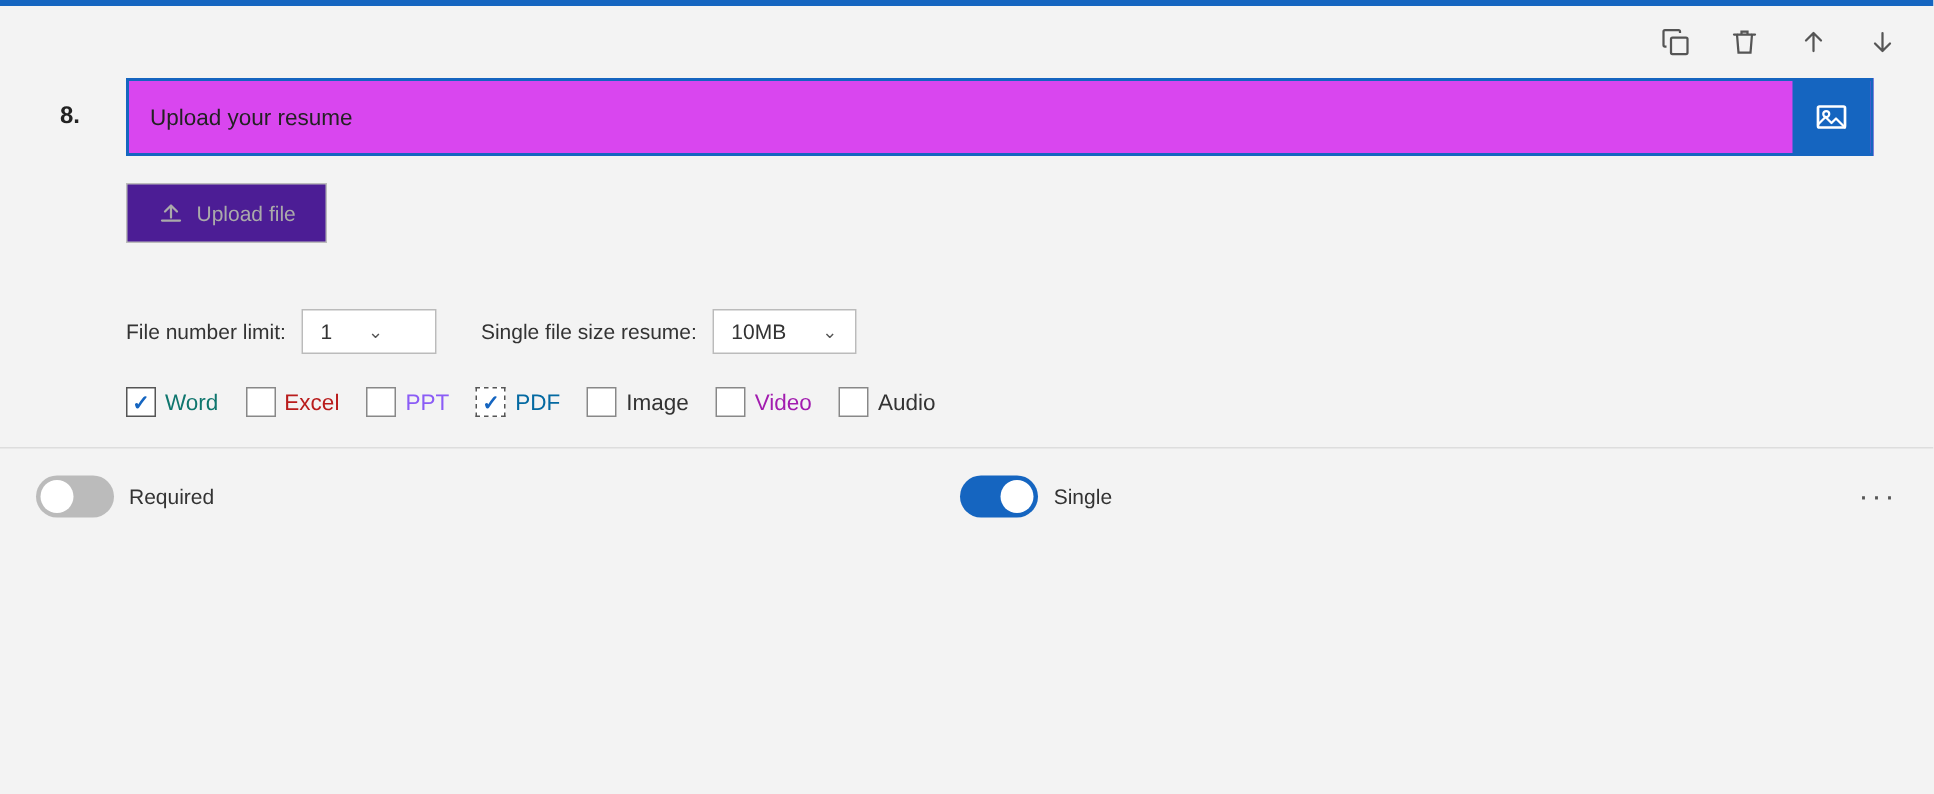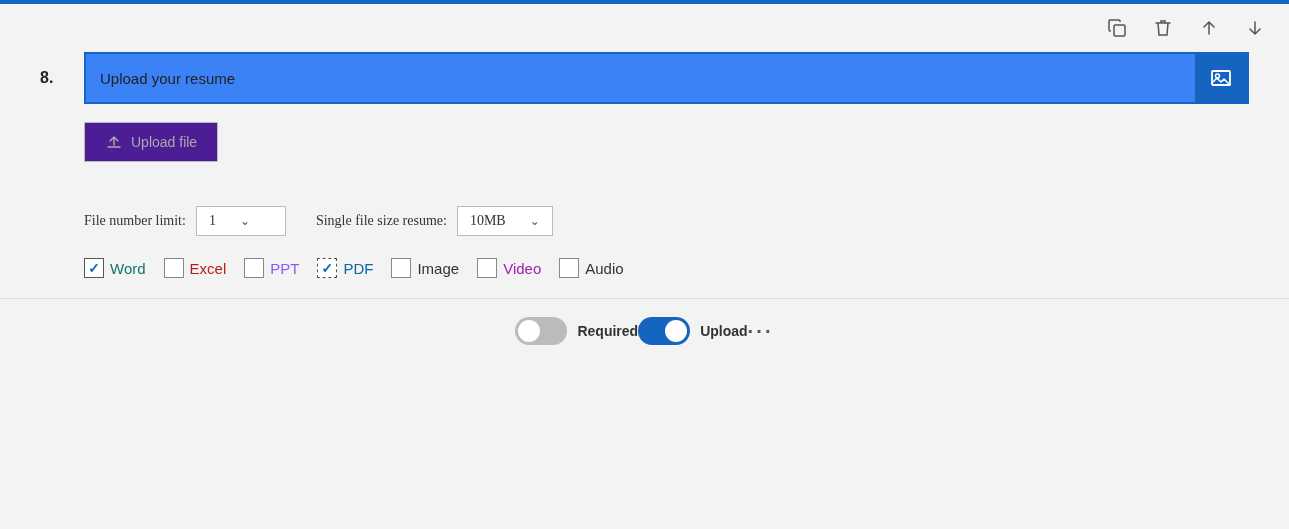--- a/index.html
+++ b/index.html
@@ -54,21 +54,21 @@
       color: #222;
       font-weight: 600;
       min-width: 28px;
     }
 
     .question-input-wrapper {
       flex: 1;
       display: flex;
       align-items: center;
       border: 2px solid #1565c0;
-      background: #3b82f6;
+      background: #d946ef;
     }
 
     .question-input {
       flex: 1;
       border: none;
       outline: none;
       padding: 12px 14px;
       font-size: 15px;
       color: #222;
       background: transparent;
@@ -106,21 +106,20 @@
       display: flex;
       align-items: center;
       gap: 30px;
       margin-bottom: 22px;
     }
 
     .limit-group {
       display: flex;
       align-items: center;
       gap: 10px;
-      font-family: Liberation Serif, serif;
     }
 
     .limit-label {
       font-size: 14px;
       color: #333;
     }
 
     .dropdown-select {
       display: flex;
       align-items: center;
@@ -191,24 +190,24 @@
     }
 
     .divider {
       border: none;
       border-top: 1px solid #ddd;
       margin: 16px 0;
     }
 
     .footer {
       display: flex;
-      justify-content: center;
+      justify-content: space-between;
       align-items: center;
       padding: 10px 24px;
-      font-weight: bold;
+      gap: 20px;
     }
 
     .toggle-group {
       display: flex;
       align-items: center;
       gap: 10px;
     }
 
     .toggle-label {
       font-size: 14px;
@@ -373,16 +372,16 @@
   <div class="toggle-group">
     <div class="toggle off">
       <div class="toggle-thumb"></div>
     </div>
     <span class="toggle-label">Required</span>
   </div>
   <div class="toggle-group">
     <div class="toggle on">
       <div class="toggle-thumb"></div>
     </div>
-    <span class="toggle-label">Upload</span>
+    <span class="toggle-label">Single</span>
   </div>
   <div class="more-btn">···</div>
 </div>
 
 </body></html>

